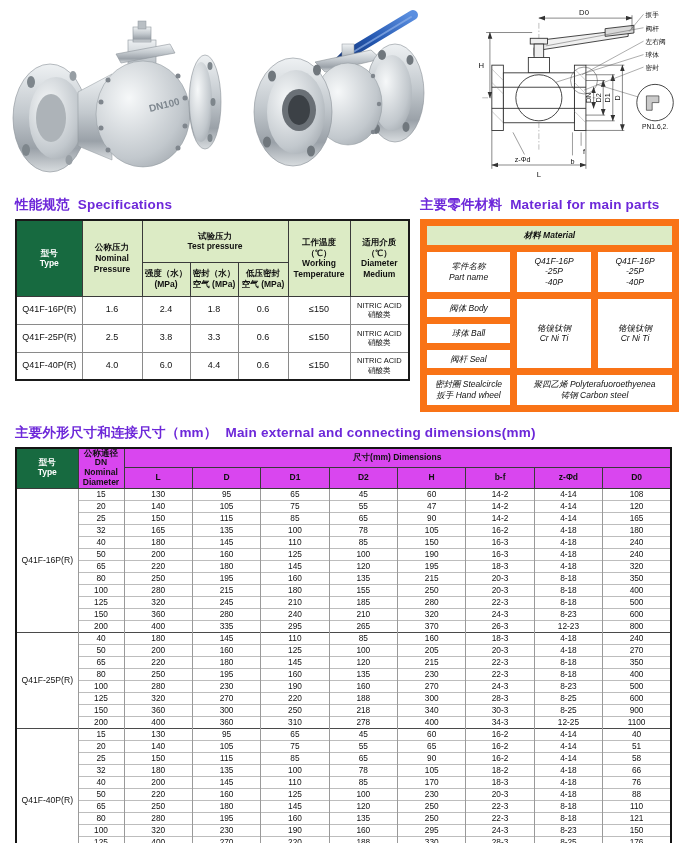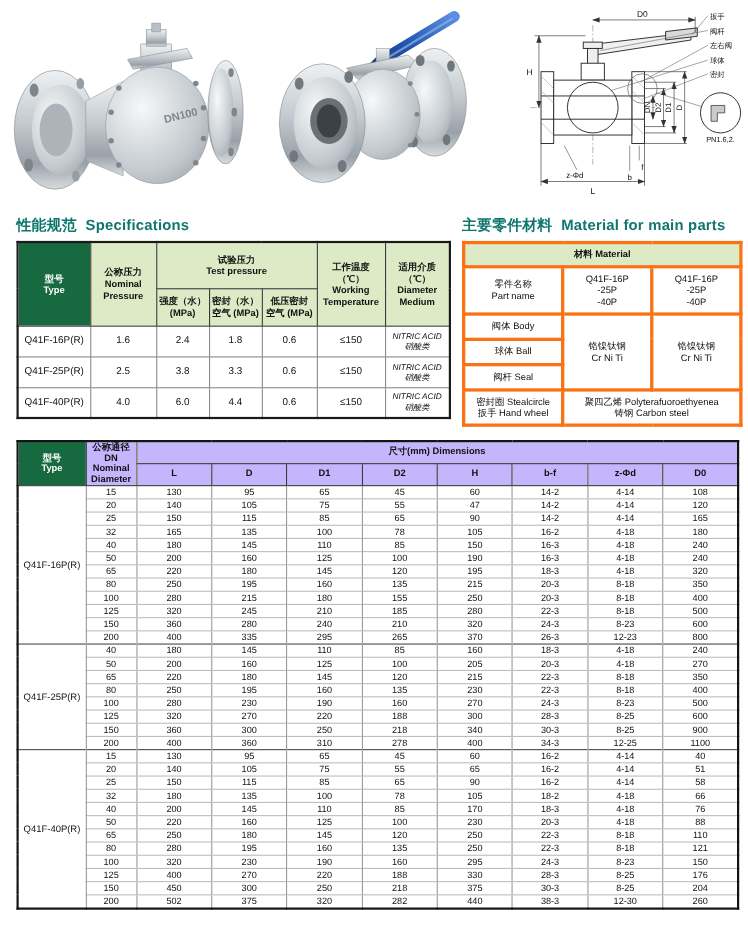--- a/index.html
+++ b/index.html
@@ -7,55 +7,55 @@
   body { font-family:"Liberation Sans", sans-serif; color:#111; }
   .page { position:relative; width:680px; height:843px; background:#fff; overflow:hidden; }
 
   
   .photos-row { display:flex; height:186px; align-items:flex-start; }
   .photo1 { width:245px; height:186px; }
   .photo2 { width:195px; height:186px; }
   .drawing { width:240px; height:186px; margin-left:auto; }
 
   
-  .sec-title { margin:0 0 5px 0; font-size:13.5px; font-weight:bold; color:#0f766e; letter-spacing:0.2px; }
+  .sec-title { margin:0 0 5px 0; font-size:13.5px; font-weight:bold; color:#6d28d9; letter-spacing:0.2px; }
   .sec-title .en { margin-left:4px; }
 
   
   table { border-collapse:collapse; table-layout:fixed; background:#fff; }
   th, td { text-align:center; vertical-align:middle; white-space:pre-line; overflow:hidden; }
   .dark { background:#176a40; color:#fff; }
   .lt { background:#dcebc5; }
 
   .mid { display:flex; margin:10px 8px 0 15px; gap:12px; }
   .spec-col { width:393px; }
   .mat-col { width:276px; }
 
   
   .spec-table { width:393px; border:2px solid #1a1a1a; font-size:8.5px; }
   .spec-table th { background:#dcebc5; border:1px solid #3a3a3a; font-weight:bold; padding:1px 2px; line-height:1.25; }
   .spec-table th.dark { background:#176a40; color:#fff; }
   .spec-table thead tr.h1 { height:42px; }
   .spec-table thead tr.h2 { height:34px; }
   .spec-table tbody td { height:28px; border:1px solid #8a8a8a; border-left:1px solid #8a8a8a; font-size:9px; line-height:1.25; }
-  .spec-table tbody td:last-child { font-size:7.5px;font-style:italic; }
+  .spec-table tbody td:last-child { font-size:7.5px; }
   .spec-table thead { border-bottom:1.5px solid #1a1a1a; }
 
   
   .mat-table { width:252px; border:2px solid #1a1a1a; font-size:8.5px; }
-  .mat-table th, .mat-table td { border:3px solid #f97316; line-height:1.25; padding:4px 2px; }
+  .mat-table th, .mat-table td { border:7px solid #f97316; line-height:1.25; padding:4px 2px;font-style:italic; }
   .mat-table tr.m-r1 th { height:20px; font-weight:bold; }
   .mat-table tr.m-r2 th { height:40px; font-weight:normal; background:#fff; }
   .mat-table tr.m-r3 td { height:23px; }
   .mat-table tr.m-r6 td { height:32px; }
 
   
   .dim-section { margin:12px 8px 0 15px; }
   .dim-table { width:657px; border:2px solid #141414; font-size:8.5px; }
-  .dim-table thead th { background:#c4b5fd; border:1px solid #3a3a3a; font-weight:bold; padding:0 2px; line-height:1.15; }
+  .dim-table thead th { background:#d946ef; border:1px solid #3a3a3a; font-weight:bold; padding:0 2px; line-height:1.15; }
   .dim-table thead th.dark { background:#176a40; color:#fff; }
   .dim-table thead tr.h1 th { height:15px; }
   .dim-table thead tr.h2 th { height:15px; }
   .dim-table thead { border-bottom:1.5px solid #141414; }
   .dim-table tbody td { height:11px; line-height:10px; font-size:8.3px; padding:0.5px 2px;
                         border-left:1px solid #9a9a9a; border-right:1px solid #9a9a9a;
                         border-top:1px solid #bdbdbd; }
   .dim-table tbody tr.group-start td { border-top:1.6px solid #4a4a4a; }
   .dim-table td.type-cell { font-size:8.6px; border-right:1px solid #9a9a9a; background:#fff; }
 
@@ -384,20 +384,24 @@
 扳手 Hand wheel</td>
             <td colspan="2">聚四乙烯 Polyterafuoroethyenea
 铸钢 Carbon steel</td>
           </tr>
         </tbody>
       </table>
     </div>
   </div>
 
   <div class="dim-section">
+    <h2 class="sec-title">
+      <span>主要外形尺寸和连接尺寸（mm）</span>
+      <span class="en">Main external and connecting dimensions(mm)</span>
+    </h2>
     <table class="dim-table">
       <colgroup>
         <col style="width:62px">
           <col style="width:46px">
         <col>
           <col>
           <col>
           <col>
           <col>
           <col>

